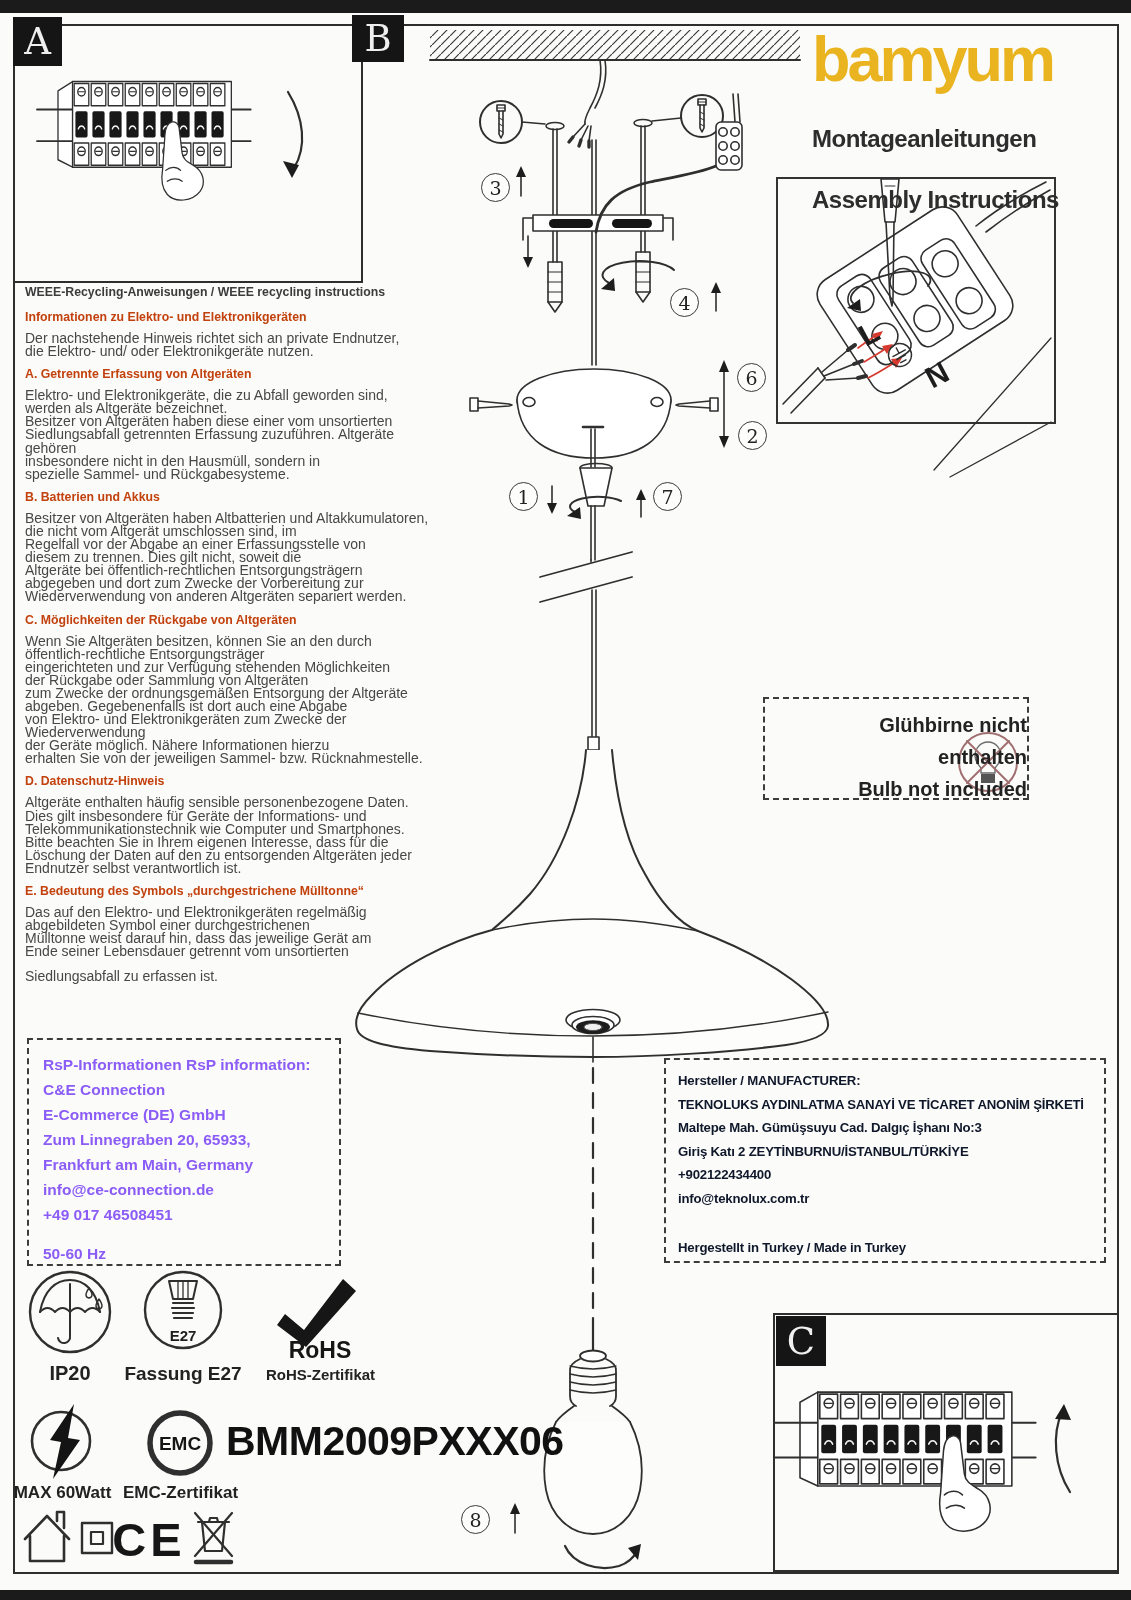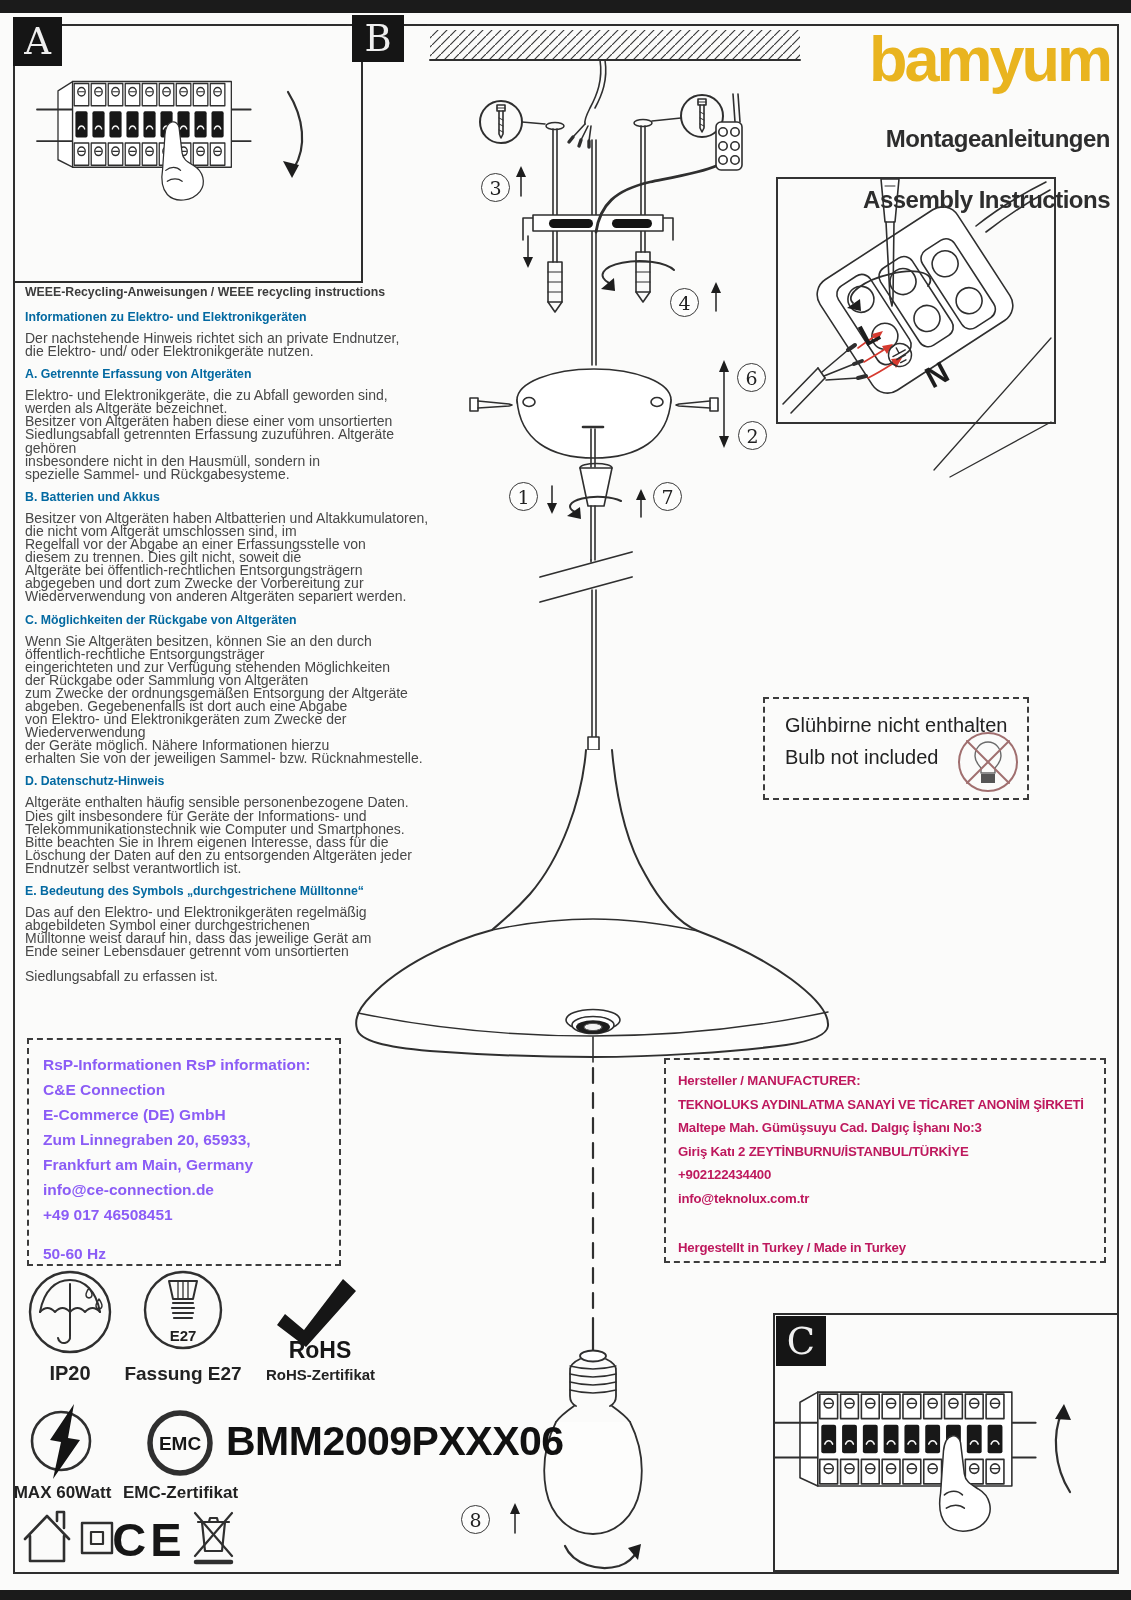--- a/index.html
+++ b/index.html
@@ -6,37 +6,37 @@
   #screen{position:relative;width:1131px;height:1600px;background:#fbfbfa;overflow:hidden;
           font-family:"Liberation Sans",sans-serif;color:#333;}
   .bar{position:absolute;left:0;width:1131px;background:#1b1b1b;}
   .page-border{position:absolute;left:13px;top:24px;width:1102px;height:1546px;
                border:2px solid #2e2e2e;}
   .panel-a{position:absolute;left:13px;top:24px;width:346px;height:255px;border:2px solid #2e2e2e;}
   .panel-c{position:absolute;left:773px;top:1313px;width:342px;height:255px;border:2px solid #2e2e2e;}
   .plabel{position:absolute;background:#151515;color:#efefef;display:flex;align-items:center;
           justify-content:center;font-family:"DejaVu Serif",serif;font-size:37px;font-weight:400;z-index:6;}
   .wiring-box{position:absolute;left:776px;top:177px;width:276px;height:243px;border:2px solid #333;}
-  .logo-block{position:absolute;left:812px;top:26px;width:298px;text-align:right;z-index:5;}
+  .logo-block{position:absolute;left:812px;top:26px;width:298px;text-align:left;z-index:5;}
   .logo-word{font-size:63px;font-weight:800;letter-spacing:-3px;color:#e9b41f;line-height:66px;}
   .logo-sub{font-size:24px;font-weight:700;color:#2d2d2d;line-height:29px;letter-spacing:-0.5px;margin-top:32px;}
   .leftcol{position:absolute;left:25px;top:285px;width:422px;color:#474747;z-index:4;}
   .w-title{font-size:12.3px;font-weight:700;color:#3c3c3c;margin:0 0 11px 0;}
-  .w-sec h4{font-size:12.3px;font-weight:700;color:#0369a1;margin:9px 0 8px 0;}
+  .w-sec h4{font-size:12.3px;font-weight:700;color:#c2410c;margin:9px 0 8px 0;}
   .w-sec h4:empty{display:none;}
   .w-sec p{font-size:14px;line-height:13.1px;margin:0;white-space:pre-line;}
   .w-sec p.gap{margin-top:12px;}
   .dashed-box{position:absolute;border:2px dashed #3c3c3c;background:transparent;z-index:4;}
   .bulb-box{left:763px;top:697px;width:266px;height:103px;padding:10px 0 0 20px;box-sizing:border-box;}
-  .bulb-box div{font-size:20px;font-weight:400;color:#222;line-height:32px;}
+  .bulb-box div{font-size:20px;font-weight:700;color:#222;line-height:32px;text-align:right;}
   .rsp-box{left:27px;top:1038px;width:314px;height:228px;padding:12px 0 0 14px;box-sizing:border-box;}
   .rsp-box div{font-size:15.5px;font-weight:700;color:#8b5cf6;line-height:25px;}
   .rsp-box div.last{margin-top:14px;}
   .mfr-box{left:664px;top:1058px;width:442px;height:205px;padding:9px 0 0 12px;box-sizing:border-box;}
-  .mfr-box div{font-size:13.2px;font-weight:700;color:#be185d;line-height:23.5px;letter-spacing:-0.2px;}
+  .mfr-box div{font-size:13.2px;font-weight:700;color:#0f172a;line-height:23.5px;letter-spacing:-0.2px;}
   .mfr-box div.footer{margin-top:26px;}
   .step{position:absolute;width:27px;height:27px;border:1.5px solid #3a3a3a;border-radius:50%;
         background:#fdfdfc;display:flex;align-items:center;justify-content:center;
         font-family:"DejaVu Serif",serif;font-size:19px;color:#222;z-index:5;}
   .cert-label{position:absolute;text-align:center;color:#222;z-index:5;}
   .code{position:absolute;left:226px;top:1418px;font-size:41px;font-weight:800;color:#111;
         letter-spacing:-0.5px;z-index:5;}
   svg text{font-family:"Liberation Sans",sans-serif;}
   #artwork{position:absolute;left:0;top:0;z-index:3;}
 </style>

